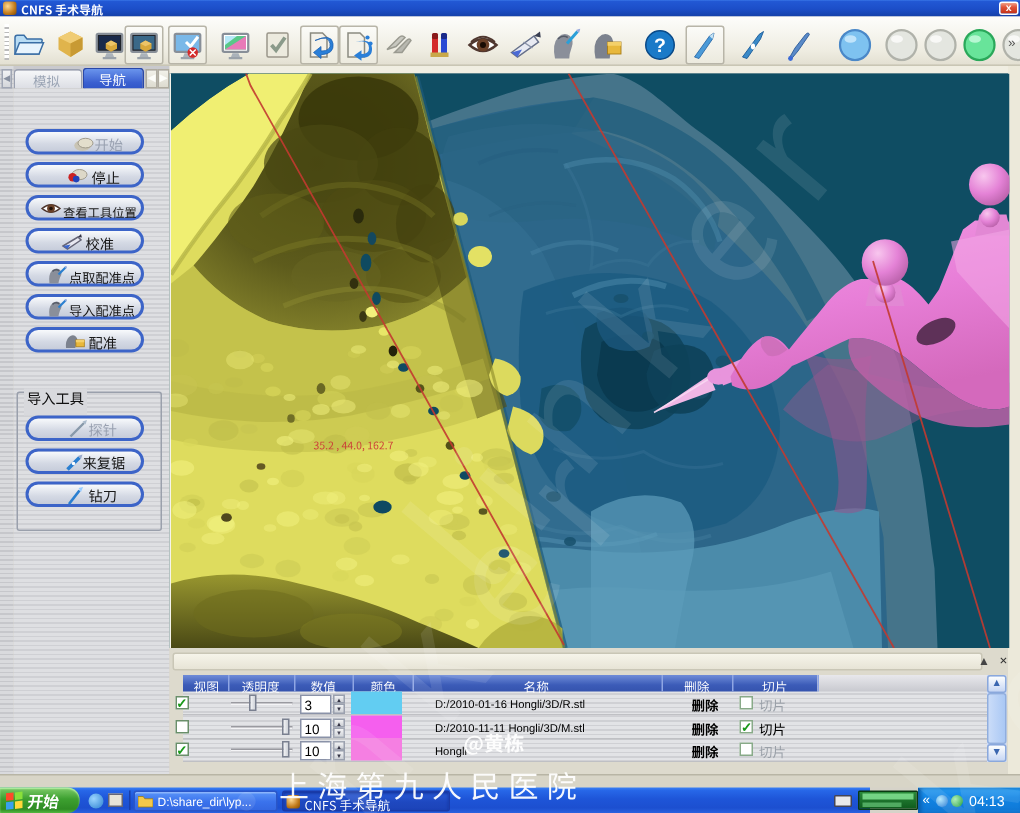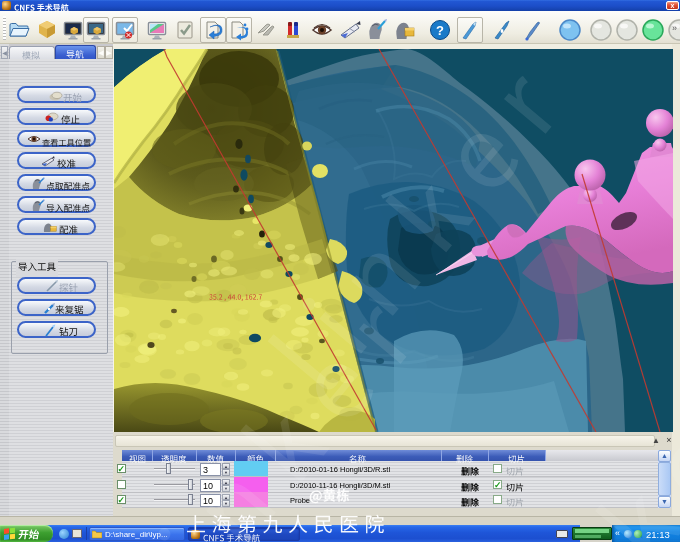--- a/index.html
+++ b/index.html
@@ -660,39 +660,39 @@
         <path transform="translate(9.00,9.72) scale(0.009000,-0.009000)" d="M180 814V481C180 304 166 119 38 -23C57 -36 84 -64 97 -82C189 19 230 141 246 267H668V-80H749V344H254C257 390 258 435 258 481V504H903V581H621V839H542V581H258V814Z"></path>
       </svg></div>
     <div class="abs" style="left:9px;top:60px;width:536px;height:1px;background:#bfc0c4"></div>
     <div class="abs" style="left:3.5px;top:48px;width:9px;height:9px;background:#fff;border:1px solid #6a8f6a;font-size:9px;line-height:8px;color:#1a9a1a;font-weight:bold;text-align:center"></div>
     <div class="abs" style="left:41px;top:52px;width:41px;height:2px;background:#9a9aa0;border-bottom:1px solid #f4f4f6"></div>
     <div class="abs" style="left:75px;top:47px;width:5px;height:11px;background:linear-gradient(90deg,#f4f5f7,#cfd2d8);border:1px solid #7a8090"></div>
     <div class="abs" style="left:87px;top:46.5px;width:21px;height:13px;background:#fff;border:1px solid #8a92a8;font-size:9px;line-height:12px;padding-left:2px">10</div>
     <div class="abs" style="left:109px;top:46.5px;width:8px;height:6.5px;background:linear-gradient(#f2f3f5,#cdd0d6);border:1px solid #9aa0ae;font-size:4px;line-height:5px;text-align:center;color:#334">▲</div>
     <div class="abs" style="left:109px;top:53px;width:8px;height:6.5px;background:linear-gradient(#f2f3f5,#cdd0d6);border:1px solid #9aa0ae;font-size:4px;line-height:5px;text-align:center;color:#334">▼</div>
     <div class="abs" style="left:121px;top:45px;width:34px;height:15px;background:#f55fee"></div>
-    <div class="abs" style="left:177px;top:49px;font-size:7.5px;color:#000">D:/2010-11-16 Hongli/3D/M.stl</div>
+    <div class="abs" style="left:177px;top:49px;font-size:7.5px;color:#000">D:/2010-11-11 Hongli/3D/M.stl</div>
     <div class="abs" style="left:348px;top:48px"><svg width="18.0" height="12.6" viewBox="0 0 18.0 12.6" fill="#000000">
         <path transform="translate(0.00,9.72) scale(0.009000,-0.009000)" d="M692 746V160H783V746ZM836 833V35C836 20 831 15 815 15C801 15 755 14 707 16C721 -14 736 -61 739 -89C811 -90 861 -86 893 -68C926 -52 937 -22 937 34V833ZM36 467V359H91V311C91 190 88 53 31 -38C54 -49 97 -79 114 -97C136 -63 151 -21 162 25C184 116 188 222 188 312V359H242V38C242 27 238 23 229 23C219 23 190 23 162 25C174 -3 186 -50 188 -78C242 -78 278 -75 304 -58C332 -40 339 -10 339 37V359H382C380 226 373 69 330 -44C353 -54 397 -78 416 -94C463 29 475 212 477 359H532V39C532 28 529 24 519 24C509 24 480 23 452 25C465 -2 476 -50 478 -78C532 -78 568 -75 595 -57C622 -40 629 -9 629 37V359H667V467H629V816H382V467H339V816H91V467ZM188 712H242V467H188ZM478 713H532V467H478Z"></path>
         <path transform="translate(9.00,9.72) scale(0.009000,-0.009000)" d="M453 220C423 152 374 80 323 33C348 18 392 -14 412 -32C463 23 521 109 558 190ZM759 181C809 119 864 32 889 -24L983 29C957 84 901 165 849 226ZM65 810V-87H170V703H249C235 637 215 555 197 495C249 425 259 360 260 312C260 283 255 261 243 252C237 246 228 244 218 244C206 243 192 243 176 245C192 215 201 171 201 141C224 141 248 141 265 144C286 147 305 154 321 166C352 190 364 233 364 298C364 357 352 428 296 507C323 584 354 686 379 771L300 814L284 810ZM646 862C581 742 458 635 336 574C365 551 396 514 413 486L455 512V443H617V360H378V252H617V36C617 24 613 20 598 20C585 19 540 19 496 21C513 -9 530 -56 535 -87C603 -87 651 -85 686 -67C722 -49 732 -19 732 35V252H958V360H732V443H861V521L907 491C923 523 958 563 986 587C908 625 818 680 722 783L746 823ZM502 546C560 590 615 642 662 700C721 633 775 584 826 546Z"></path>
       </svg></div>
     <div class="abs" style="left:380px;top:48px;width:9px;height:9px;background:#fff;border:1px solid #8a8;font-size:9px;line-height:8px;color:#1a9a1a;font-weight:bold;text-align:center">✓</div>
     <div class="abs" style="left:393px;top:48px"><svg width="18.0" height="12.6" viewBox="0 0 18.0 12.6" fill="#000000">
         <path transform="translate(0.00,9.72) scale(0.009000,-0.009000)" d="M420 752V680H581C576 391 559 117 311 -20C330 -33 354 -60 366 -79C627 74 650 368 656 680H863C850 228 836 60 803 23C792 8 782 5 764 5C742 5 689 6 630 11C643 -11 652 -44 653 -66C707 -69 762 -70 795 -67C829 -63 851 -53 873 -22C913 29 925 199 939 710C939 721 940 752 940 752ZM150 67C171 86 203 104 441 211C436 226 430 256 427 277L231 194V497L433 541L421 608L231 568V801H159V553L28 525L40 456L159 482V207C159 167 133 145 115 135C127 119 145 86 150 67Z"></path>
         <path transform="translate(9.00,9.72) scale(0.009000,-0.009000)" d="M180 814V481C180 304 166 119 38 -23C57 -36 84 -64 97 -82C189 19 230 141 246 267H668V-80H749V344H254C257 390 258 435 258 481V504H903V581H621V839H542V581H258V814Z"></path>
       </svg></div>
     <div class="abs" style="left:9px;top:75px;width:536px;height:1px;background:#bfc0c4"></div>
     <div class="abs" style="left:3.5px;top:63px;width:9px;height:9px;background:#fff;border:1px solid #6a8f6a;font-size:9px;line-height:8px;color:#1a9a1a;font-weight:bold;text-align:center">✓</div>
     <div class="abs" style="left:41px;top:67px;width:41px;height:2px;background:#9a9aa0;border-bottom:1px solid #f4f4f6"></div>
     <div class="abs" style="left:75px;top:62px;width:5px;height:11px;background:linear-gradient(90deg,#f4f5f7,#cfd2d8);border:1px solid #7a8090"></div>
     <div class="abs" style="left:87px;top:61.5px;width:21px;height:13px;background:#fff;border:1px solid #8a92a8;font-size:9px;line-height:12px;padding-left:2px">10</div>
     <div class="abs" style="left:109px;top:61.5px;width:8px;height:6.5px;background:linear-gradient(#f2f3f5,#cdd0d6);border:1px solid #9aa0ae;font-size:4px;line-height:5px;text-align:center;color:#334">▲</div>
     <div class="abs" style="left:109px;top:68px;width:8px;height:6.5px;background:linear-gradient(#f2f3f5,#cdd0d6);border:1px solid #9aa0ae;font-size:4px;line-height:5px;text-align:center;color:#334">▼</div>
     <div class="abs" style="left:121px;top:60px;width:34px;height:15px;background:#f57fe2"></div>
-    <div class="abs" style="left:177px;top:64px;font-size:7.5px;color:#000">Probe</div>
+    <div class="abs" style="left:177px;top:64px;font-size:7.5px;color:#000">Hongli</div>
     <div class="abs" style="left:348px;top:63px"><svg width="18.0" height="12.6" viewBox="0 0 18.0 12.6" fill="#000000">
         <path transform="translate(0.00,9.72) scale(0.009000,-0.009000)" d="M692 746V160H783V746ZM836 833V35C836 20 831 15 815 15C801 15 755 14 707 16C721 -14 736 -61 739 -89C811 -90 861 -86 893 -68C926 -52 937 -22 937 34V833ZM36 467V359H91V311C91 190 88 53 31 -38C54 -49 97 -79 114 -97C136 -63 151 -21 162 25C184 116 188 222 188 312V359H242V38C242 27 238 23 229 23C219 23 190 23 162 25C174 -3 186 -50 188 -78C242 -78 278 -75 304 -58C332 -40 339 -10 339 37V359H382C380 226 373 69 330 -44C353 -54 397 -78 416 -94C463 29 475 212 477 359H532V39C532 28 529 24 519 24C509 24 480 23 452 25C465 -2 476 -50 478 -78C532 -78 568 -75 595 -57C622 -40 629 -9 629 37V359H667V467H629V816H382V467H339V816H91V467ZM188 712H242V467H188ZM478 713H532V467H478Z"></path>
         <path transform="translate(9.00,9.72) scale(0.009000,-0.009000)" d="M453 220C423 152 374 80 323 33C348 18 392 -14 412 -32C463 23 521 109 558 190ZM759 181C809 119 864 32 889 -24L983 29C957 84 901 165 849 226ZM65 810V-87H170V703H249C235 637 215 555 197 495C249 425 259 360 260 312C260 283 255 261 243 252C237 246 228 244 218 244C206 243 192 243 176 245C192 215 201 171 201 141C224 141 248 141 265 144C286 147 305 154 321 166C352 190 364 233 364 298C364 357 352 428 296 507C323 584 354 686 379 771L300 814L284 810ZM646 862C581 742 458 635 336 574C365 551 396 514 413 486L455 512V443H617V360H378V252H617V36C617 24 613 20 598 20C585 19 540 19 496 21C513 -9 530 -56 535 -87C603 -87 651 -85 686 -67C722 -49 732 -19 732 35V252H958V360H732V443H861V521L907 491C923 523 958 563 986 587C908 625 818 680 722 783L746 823ZM502 546C560 590 615 642 662 700C721 633 775 584 826 546Z"></path>
       </svg></div>
     <div class="abs" style="left:380px;top:63px;width:9px;height:9px;background:#fff;border:1px solid #8a8;font-size:9px;line-height:8px;color:#1a9a1a;font-weight:bold;text-align:center"></div>
     <div class="abs" style="left:393px;top:63px"><svg width="18.0" height="12.6" viewBox="0 0 18.0 12.6" fill="#9aa0a8">
         <path transform="translate(0.00,9.72) scale(0.009000,-0.009000)" d="M420 752V680H581C576 391 559 117 311 -20C330 -33 354 -60 366 -79C627 74 650 368 656 680H863C850 228 836 60 803 23C792 8 782 5 764 5C742 5 689 6 630 11C643 -11 652 -44 653 -66C707 -69 762 -70 795 -67C829 -63 851 -53 873 -22C913 29 925 199 939 710C939 721 940 752 940 752ZM150 67C171 86 203 104 441 211C436 226 430 256 427 277L231 194V497L433 541L421 608L231 568V801H159V553L28 525L40 456L159 482V207C159 167 133 145 115 135C127 119 145 86 150 67Z"></path>
         <path transform="translate(9.00,9.72) scale(0.009000,-0.009000)" d="M180 814V481C180 304 166 119 38 -23C57 -36 84 -64 97 -82C189 19 230 141 246 267H668V-80H749V344H254C257 390 258 435 258 481V504H903V581H621V839H542V581H258V814Z"></path>
       </svg></div>
     <div class="abs" style="left:545px;top:18px;width:13px;height:58px;background:#d2dffa"></div>
@@ -756,21 +756,21 @@
         </svg></div>
     </div>
     <div class="abs" style="left:612px;top:0;width:68px;height:17px;background:linear-gradient(#2a9ff4,#1184e4 40%,#0f7ad8 85%,#1a8ae8);box-shadow:inset 2px 0 3px #0a5aa8"></div>
     <div class="abs" style="left:556px;top:5px;width:12px;height:8px;background:#e8e8ea;border:1px solid #445;border-radius:1px"></div>
     <div class="abs" style="left:572px;top:2px;width:40px;height:13px;background:linear-gradient(#2a8a3a,#0f5c1e);border:1px solid #0a3a12;border-radius:1px"></div>
     <div class="abs" style="left:575px;top:4px;width:34px;height:4px;background:#8ae89a;opacity:0.8"></div>
     <div class="abs" style="left:575px;top:10px;width:26px;height:3px;background:#6ac87a;opacity:0.7"></div>
     <div class="abs" style="left:615px;top:3px;font-size:9px;color:#fff">«</div>
     <div class="abs" style="left:624px;top:5px;width:8px;height:8px;border-radius:50%;background:radial-gradient(circle at 35% 35%,#aee8ff,#1a6fd0)"></div>
     <div class="abs" style="left:634px;top:5px;width:8px;height:8px;border-radius:50%;background:radial-gradient(circle at 35% 35%,#b0f0b8,#1a9a3a)"></div>
-    <div class="abs" style="left:646px;top:3.5px;font-size:9.5px;color:#fff">21:13</div>
+    <div class="abs" style="left:646px;top:3.5px;font-size:9.5px;color:#fff">04:13</div>
   </div>
 <div class="abs" style="left:0;top:0;width:680px;height:542px;z-index:60;pointer-events:none"><svg width="680" height="542" viewBox="0 0 680 542">
       <g transform="translate(95,560) rotate(-50)" opacity="0.095" fill="#ffffff">
         <path transform="translate(0.00,108.00) scale(0.100000,-0.100000)" d="M188 -13C213 -13 228 -9 241 -5L228 65C218 63 214 63 209 63C195 63 184 74 184 102V796H92V108C92 31 120 -13 188 -13Z"></path>
         <path transform="translate(50.40,108.00) scale(0.100000,-0.100000)" d="M92 0H184V543H92ZM138 655C174 655 199 679 199 716C199 751 174 775 138 775C102 775 78 751 78 716C78 679 102 655 138 655Z"></path>
         <path transform="translate(99.90,108.00) scale(0.100000,-0.100000)" d="M92 0H184V394C238 449 276 477 332 477C404 477 435 434 435 332V0H526V344C526 482 474 557 360 557C286 557 229 516 178 464H176L167 543H92Z"></path>
         <path transform="translate(182.90,108.00) scale(0.100000,-0.100000)" d="M92 0H182V143L284 262L443 0H542L337 324L518 543H416L186 257H182V796H92Z"></path>
         <path transform="translate(260.10,108.00) scale(0.100000,-0.100000)" d="M312 -13C385 -13 443 11 490 42L458 103C417 76 375 60 322 60C219 60 148 134 142 250H508C510 264 512 282 512 302C512 457 434 557 295 557C171 557 52 448 52 271C52 92 167 -13 312 -13ZM141 315C152 423 220 484 297 484C382 484 432 425 432 315Z"></path>
         <path transform="translate(337.50,108.00) scale(0.100000,-0.100000)" d="M92 0H184V349C220 441 275 475 320 475C343 475 355 472 373 466L390 545C373 554 356 557 332 557C272 557 216 513 178 444H176L167 543H92Z"></path>
       </g>

